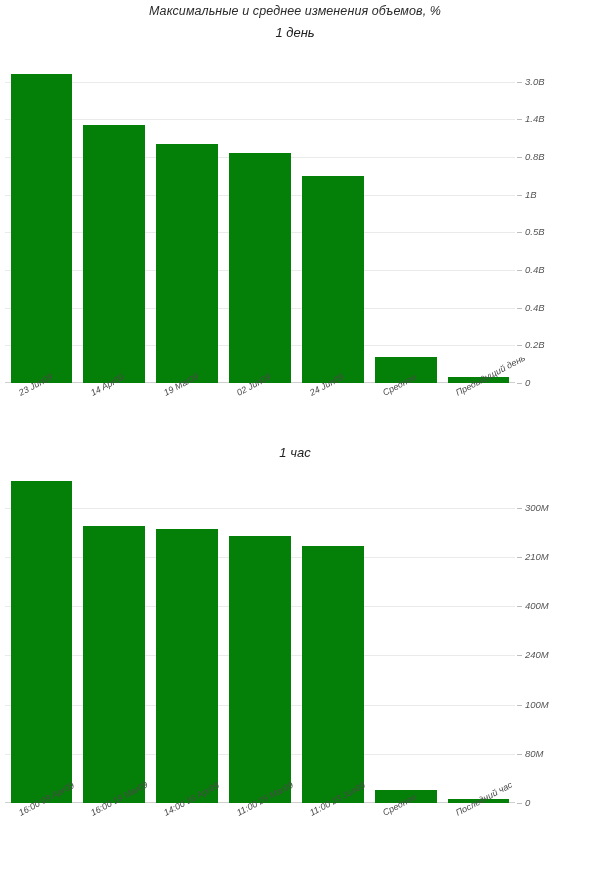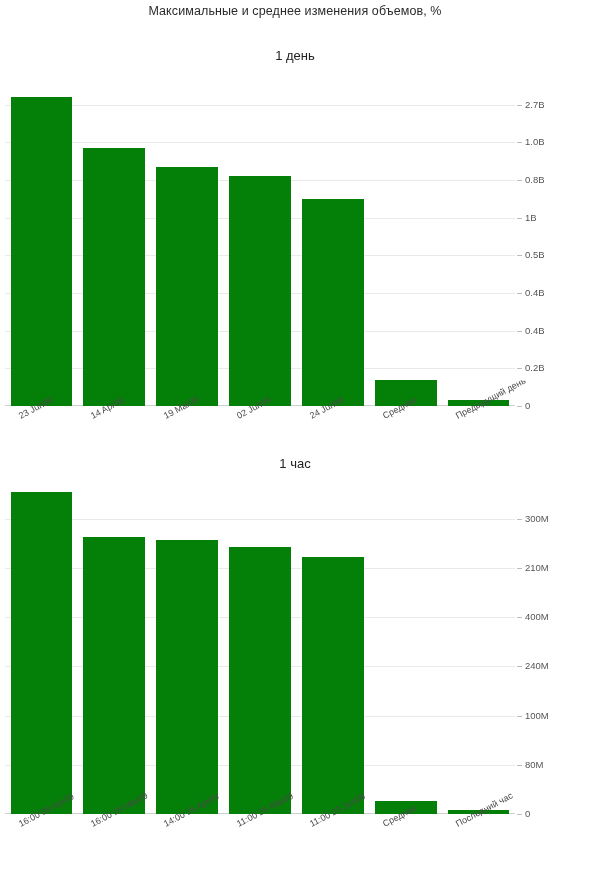--- a/index.html
+++ b/index.html
@@ -12,20 +12,21 @@
     height: 873px;
     font-family: "Liberation Sans", "DejaVu Sans", sans-serif;
     color: #333333;
     overflow: hidden;
     position: relative;
   }
   .page {
     position: relative;
     width: 474px;
     height: 873px;
+    font-style: italic;
   }
   .main-title {
     position: absolute;
     top: 4px;
     left: 0;
     width: 590px;
     text-align: center;
     font-size: 12.5px;
     color: #2b2b2b;
     letter-spacing: 0.1px;
@@ -103,21 +104,21 @@
     line-height: 10px;
   }
 </style>
 </head>
 <body>
 
 <div class="page">
 
   <div class="main-title">Максимальные и среднее изменения объемов, %</div>
 
-  <div class="panel" id="panel-0" style="top:48px;height:420px;">
+  <div class="panel" id="panel-0" style="top:25px;height:420px;">
     <div class="panel-title" style="top:0px;">1 день</div>
     <div class="plot" id="plot-0" style="top:38px;left:5px;width:510px;height:320px;">
       <div class="gridlines" id="grid-0">
           <div class="axis-baseline" style="top: 319px; width: 510px;"></div>
           <div class="gridline" style="top: 282.353px;"></div>
           <div class="gridline" style="top: 244.706px;"></div>
           <div class="gridline" style="top: 207.059px;"></div>
           <div class="gridline" style="top: 169.412px;"></div>
           <div class="gridline" style="top: 131.765px;"></div>
           <div class="gridline" style="top: 94.1176px;"></div>
@@ -143,36 +144,36 @@
         <div class="ytick" style="left: 525px; top: 277.706px;">0.4B</div>
         <div class="ytick-mark" style="left: 517px; top: 245.059px; position: absolute;"></div>
         <div class="ytick" style="left: 525px; top: 240.059px;">0.4B</div>
         <div class="ytick-mark" style="left: 517px; top: 207.412px; position: absolute;"></div>
         <div class="ytick" style="left: 525px; top: 202.412px;">0.5B</div>
         <div class="ytick-mark" style="left: 517px; top: 169.765px; position: absolute;"></div>
         <div class="ytick" style="left: 525px; top: 164.765px;">1B</div>
         <div class="ytick-mark" style="left: 517px; top: 132.118px; position: absolute;"></div>
         <div class="ytick" style="left: 525px; top: 127.118px;">0.8B</div>
         <div class="ytick-mark" style="left: 517px; top: 94.4706px; position: absolute;"></div>
-        <div class="ytick" style="left: 525px; top: 89.4706px;">1.0B</div>
+        <div class="ytick" style="left: 525px; top: 89.4706px;">1.4B</div>
         <div class="ytick-mark" style="left: 517px; top: 56.8235px; position: absolute;"></div>
-        <div class="ytick" style="left: 525px; top: 51.8235px;">2.7B</div>
+        <div class="ytick" style="left: 525px; top: 51.8235px;">3.0B</div>
       </div>
     <div id="xticks-0">
         <div class="xlabel" style="left: 16.5px; top: 364px;">23 Jun09</div>
         <div class="xlabel" style="left: 89.3571px; top: 364px;">14 Apr09</div>
         <div class="xlabel" style="left: 162.214px; top: 364px;">19 Mar09</div>
         <div class="xlabel" style="left: 235.071px; top: 364px;">02 Jun09</div>
         <div class="xlabel" style="left: 307.929px; top: 364px;">24 Jun09</div>
         <div class="xlabel" style="left: 380.786px; top: 364px;">Среднее</div>
         <div class="xlabel" style="left: 453.643px; top: 364px;">Предыдущий день</div>
       </div>
   </div>
 
-  <div class="panel" id="panel-1" style="top:456px;height:418px;">
+  <div class="panel" id="panel-1" style="top:445px;height:418px;">
     <div class="panel-title" style="top:0px;">1 час</div>
     <div class="plot" id="plot-1" style="top:33px;left:5px;width:510px;height:325px;">
       <div class="gridlines" id="grid-1">
           <div class="axis-baseline" style="top: 324px; width: 510px;"></div>
           <div class="gridline" style="top: 275.758px;"></div>
           <div class="gridline" style="top: 226.515px;"></div>
           <div class="gridline" style="top: 177.273px;"></div>
           <div class="gridline" style="top: 128.03px;"></div>
           <div class="gridline" style="top: 78.7879px;"></div>
           <div class="gridline" style="top: 29.5455px;"></div>

